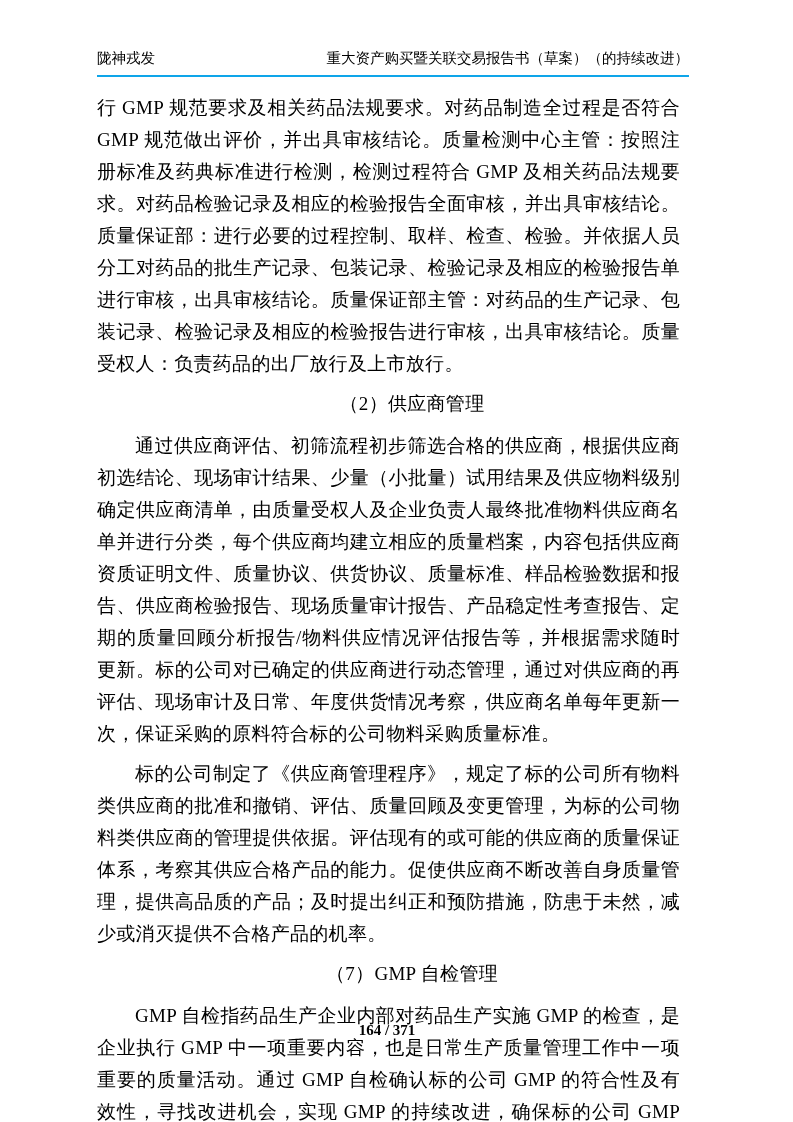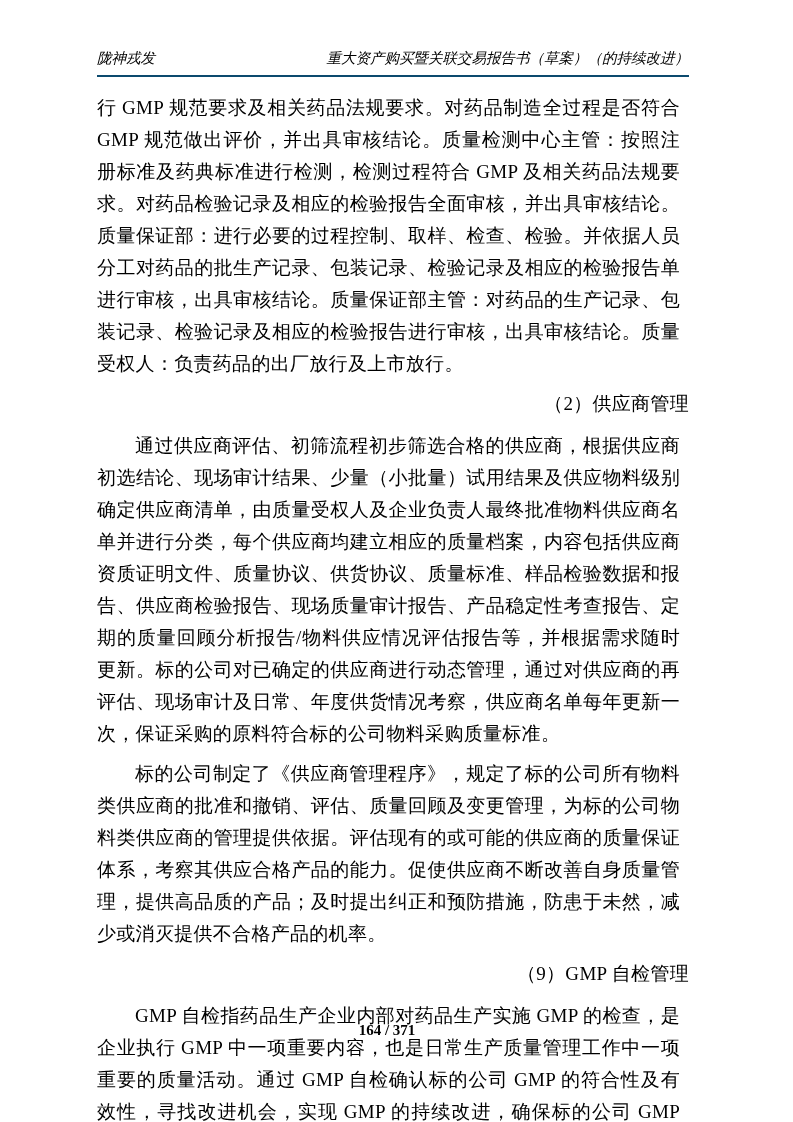--- a/index.html
+++ b/index.html
@@ -18,41 +18,40 @@
     position: absolute;
     top: 48px;
     left: 97px;
     right: 104px;
     display: flex;
     justify-content: space-between;
     align-items: flex-end;
     font-size: 14.5px;
     line-height: 20px;
     padding-bottom: 7px;
-    border-bottom: 2px solid #0c4a6e;
-    font-style: italic;
+    border-bottom: 2px solid #0ea5e9;
   }
   .header .h-left { white-space: nowrap; }
   .header .h-right { white-space: nowrap; }
   .doc-body {
     position: absolute;
     top: 92px;
     left: 97px;
     right: 104px;
     font-size: 19px;
     line-height: 32px;
     letter-spacing: 0.3px;
   }
   .doc-body p {
     text-align: justify;
     margin: 0 9px 8px 0;
   }
   .doc-body p.indent { text-indent: 2em; }
   .doc-body p.heading {
-    text-align: right;
+    text-align: center;
     text-indent: 2em;
     margin: 2px 0 10px 0;
   }
   .footer {
     position: absolute;
     top: 1022px;
     left: 97px;
     right: 104px;
     text-align: center;
     font-size: 15px;
@@ -69,21 +68,21 @@
   <div class="header">
     <span class="h-left">陇神戎发</span>
     <span class="h-right">重大资产购买暨关联交易报告书（草案）（的持续改进）</span>
   </div>
 
   <div class="doc-body">
     <p class="continuation">行 GMP 规范要求及相关药品法规要求。对药品制造全过程是否符合 GMP 规范做出评价，并出具审核结论。质量检测中心主管：按照注册标准及药典标准进行检测，检测过程符合 GMP 及相关药品法规要求。对药品检验记录及相应的检验报告全面审核，并出具审核结论。质量保证部：进行必要的过程控制、取样、检查、检验。并依据人员分工对药品的批生产记录、包装记录、检验记录及相应的检验报告单进行审核，出具审核结论。质量保证部主管：对药品的生产记录、包装记录、检验记录及相应的检验报告进行审核，出具审核结论。质量受权人：负责药品的出厂放行及上市放行。</p>
     <p class="heading">（2）供应商管理</p>
     <p class="indent">通过供应商评估、初筛流程初步筛选合格的供应商，根据供应商初选结论、现场审计结果、少量（小批量）试用结果及供应物料级别确定供应商清单，由质量受权人及企业负责人最终批准物料供应商名单并进行分类，每个供应商均建立相应的质量档案，内容包括供应商资质证明文件、质量协议、供货协议、质量标准、样品检验数据和报告、供应商检验报告、现场质量审计报告、产品稳定性考查报告、定期的质量回顾分析报告/物料供应情况评估报告等，并根据需求随时更新。标的公司对已确定的供应商进行动态管理，通过对供应商的再评估、现场审计及日常、年度供货情况考察，供应商名单每年更新一次，保证采购的原料符合标的公司物料采购质量标准。</p>
     <p class="indent">标的公司制定了《供应商管理程序》，规定了标的公司所有物料类供应商的批准和撤销、评估、质量回顾及变更管理，为标的公司物料类供应商的管理提供依据。评估现有的或可能的供应商的质量保证体系，考察其供应合格产品的能力。促使供应商不断改善自身质量管理，提供高品质的产品；及时提出纠正和预防措施，防患于未然，减少或消灭提供不合格产品的机率。</p>
-    <p class="heading">（9）GMP 自检管理</p>
+    <p class="heading">（7）GMP 自检管理</p>
     <p class="indent">GMP 自检指药品生产企业内部对药品生产实施 GMP 的检查，是企业执行 GMP 中一项重要内容，也是日常生产质量管理工作中一项重要的质量活动。通过 GMP 自检确认标的公司 GMP 的符合性及有效性，寻找改进机会，实现 GMP 的持续改进，确保标的公司 GMP 持续有效地运行。具体各方职责如下：</p>
   </div>
 
   <div class="footer">
     <span>164 / 371</span>
   </div>
 
 </div>
 
 </body></html>

